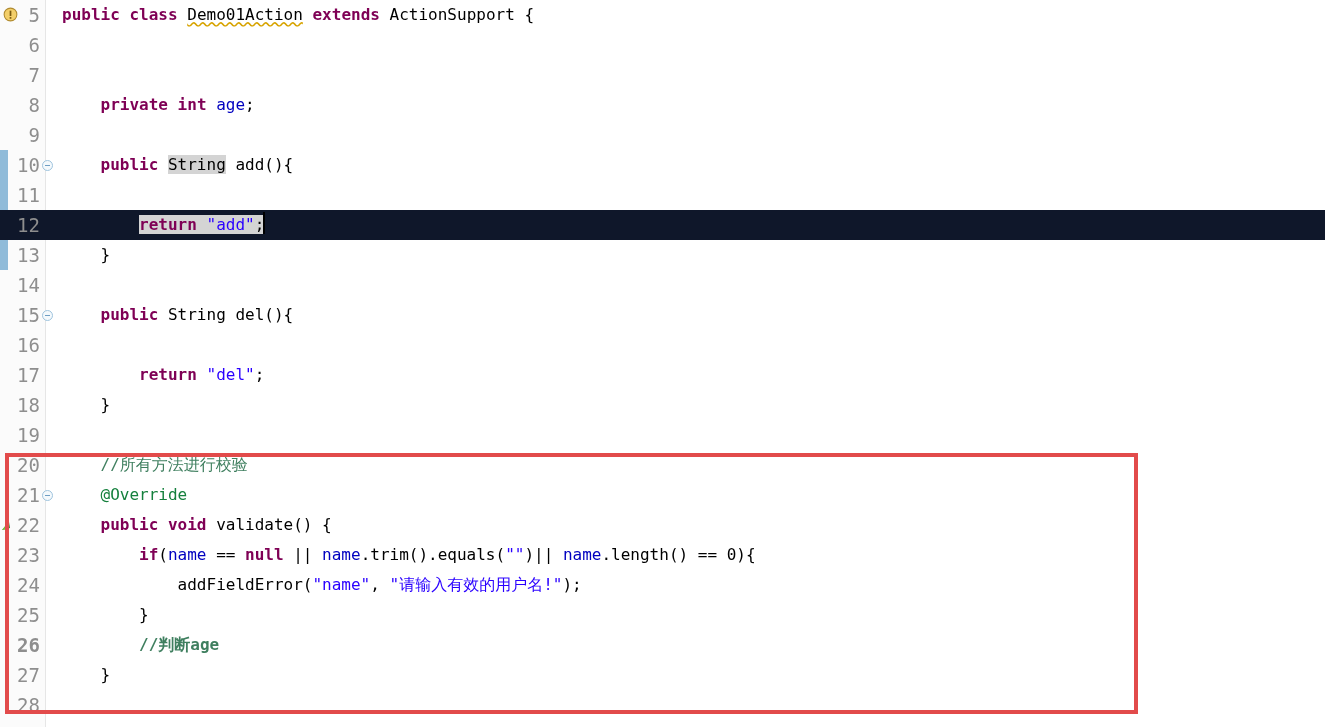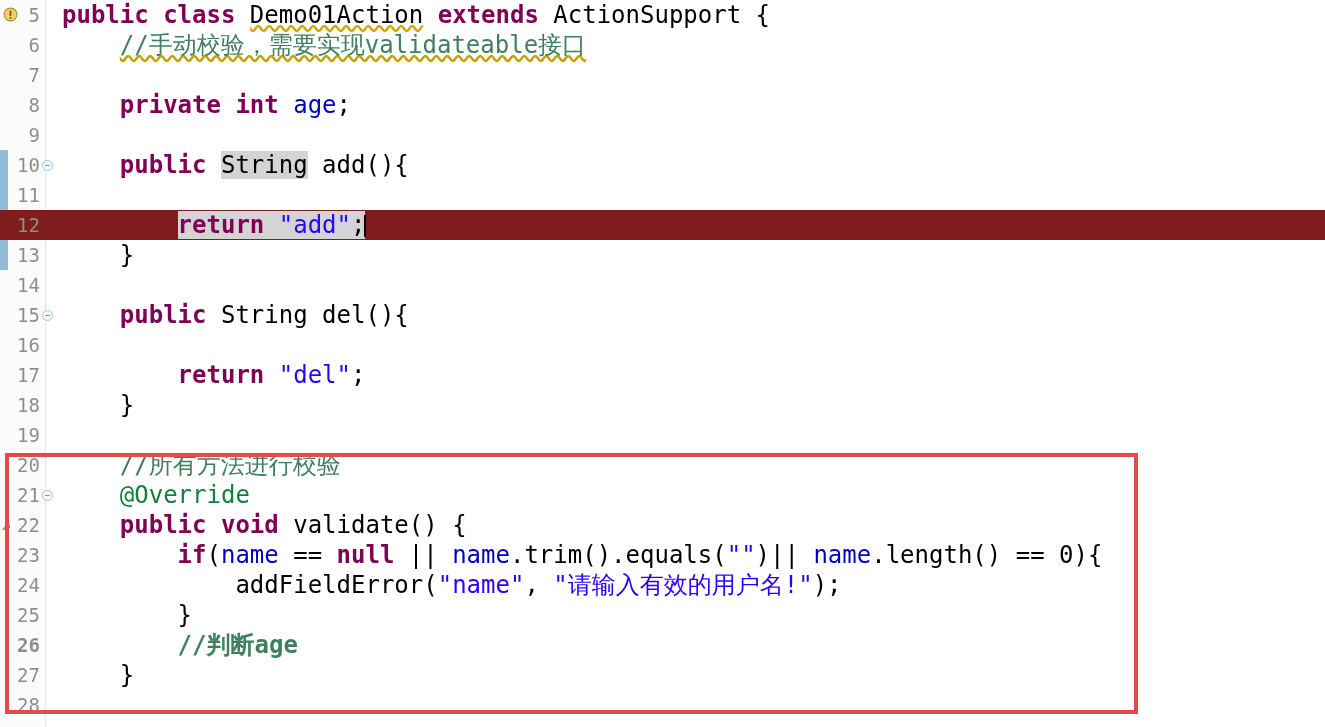--- a/index.html
+++ b/index.html
@@ -32,21 +32,21 @@
   }
 
   
   .rows { position:absolute; top:0; left:0; width:1325px; }
   .row {
     position:relative;
     height:30px;
     line-height:30px;
     white-space:pre;
   }
-  .row.current { background:#7f1d1d; }
+  .row.current { background:#0f172a; }
 
   .lnum {
     position:absolute;
     left:0; top:0;
     width:40px;
     text-align:right;
     font-size:19px;
     color:#8e8e8e;
     font-family:"DejaVu Sans Mono","Liberation Mono",monospace;
   }
@@ -62,21 +62,21 @@
     content:"";
     position:absolute;
     left:2px; top:4px;
     width:5px; height:1px;
     background:#6f9ec4;
   }
 
   .code {
     position:absolute;
     left:62px; top:0;
-    font-size:24px;
+    font-size:16px;
     letter-spacing:0px;
     color:#000000;
     font-family:"DejaVu Sans Mono","Liberation Mono",monospace;
   }
 
   
   .kw      { color:#7f0055; font-weight:bold; }
   .str     { color:#2a00ff; }
   .field   { color:#0000c0; }
   .cmt     { color:#3f7f5f; }
@@ -133,21 +133,21 @@
   <div class="change-bar" id="change-bar" style="top: 150px; height: 120px;"></div>
 
   <svg class="warn-icon" viewBox="0 0 16 16">
     <circle cx="8" cy="8" r="6" fill="#f3cf6a" stroke="#b08a2e" stroke-width="1"></circle>
     <rect x="7.2" y="4.4" width="1.6" height="5" fill="#7a5a10"></rect>
     <rect x="7.2" y="10.4" width="1.6" height="1.6" fill="#7a5a10"></rect>
   </svg>
 
   <div class="rows" id="rows">
       <div class="row" style="top: 0px; position: absolute; left: 0px; width: 1325px;"><span class="lnum">5</span><span class="code"><span class="kw">public</span><span class="plain"> </span><span class="kw">class</span><span class="plain"> </span><span class="plain warn-underline">Demo01Action</span><span class="plain"> </span><span class="kw">extends</span><span class="plain"> </span><span class="plain">ActionSupport</span><span class="plain"> {</span></span></div>
-      <div class="row" style="top: 30px; position: absolute; left: 0px; width: 1325px;"><span class="lnum">6</span><span class="code">    <span class="cmt spell-underline">//手动校验，需要实现validateable接口</span></span></div>
+      <div class="row" style="top: 30px; position: absolute; left: 0px; width: 1325px;"><span class="lnum">6</span></div>
       <div class="row" style="top: 60px; position: absolute; left: 0px; width: 1325px;"><span class="lnum">7</span></div>
       <div class="row" style="top: 90px; position: absolute; left: 0px; width: 1325px;"><span class="lnum">8</span><span class="code">    <span class="kw">private</span><span class="plain"> </span><span class="kw">int</span><span class="plain"> </span><span class="field">age</span><span class="plain">;</span></span></div>
       <div class="row" style="top: 120px; position: absolute; left: 0px; width: 1325px;"><span class="lnum">9</span><span class="code"></span></div>
       <div class="row" style="top: 150px; position: absolute; left: 0px; width: 1325px;"><span class="lnum">10</span><span class="fold"></span><span class="code">    <span class="kw">public</span><span class="plain"> </span><span class="plain occ-hl">String</span><span class="plain"> add(){</span></span></div>
       <div class="row" style="top: 180px; position: absolute; left: 0px; width: 1325px; padding-left: 44px;"><span class="lnum">11</span><span class="code"></span></div>
       <div class="row current" style="top: 210px; position: absolute; left: 0px; width: 1325px;"><span class="lnum">12</span><span class="code">        <span class="kw sel-hl">return</span><span class="plain sel-hl"> </span><span class="str sel-hl">"add"</span><span class="plain sel-hl">;</span><span class="caret"></span></span></div>
       <div class="row" style="top: 240px; position: absolute; left: 0px; width: 1325px;"><span class="lnum">13</span><span class="code">    <span class="plain">}</span></span></div>
       <div class="row" style="top: 270px; position: absolute; left: 0px; width: 1325px;"><span class="lnum">14</span><span class="code"></span></div>
       <div class="row" style="top: 300px; position: absolute; left: 0px; width: 1113px;"><span class="lnum">15</span><span class="fold"></span><span class="code">    <span class="kw">public</span><span class="plain"> </span><span class="plain">String del(){</span></span></div>
       <div class="row" style="top: 330px; position: absolute; left: 0px; width: 1325px;"><span class="lnum">16</span><span class="code"></span></div>

